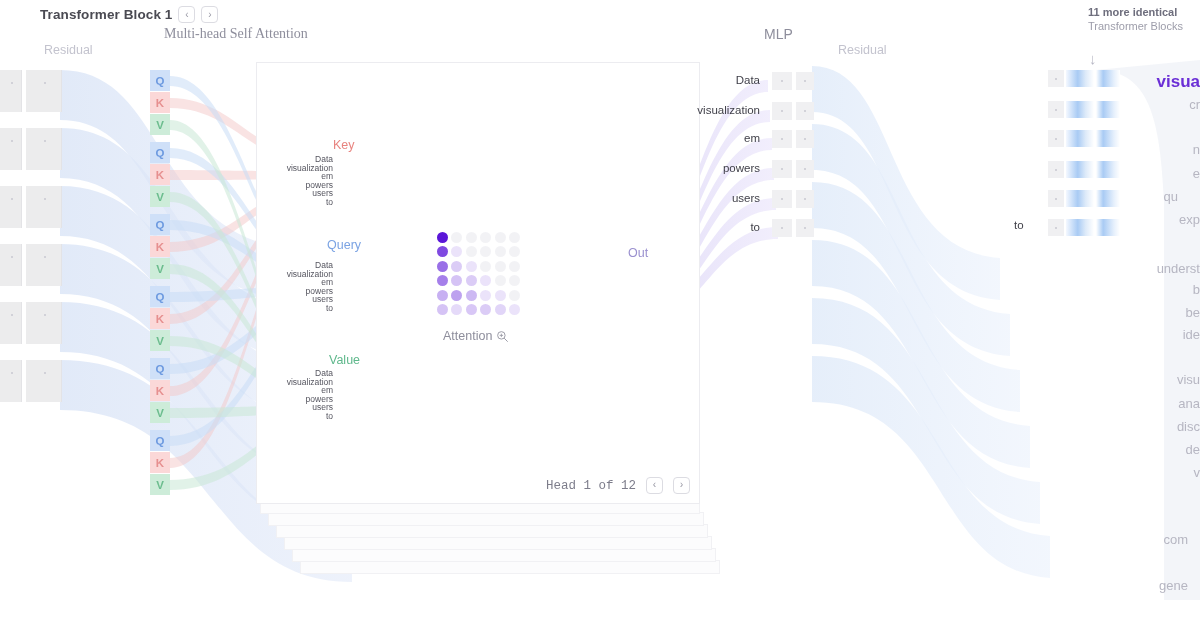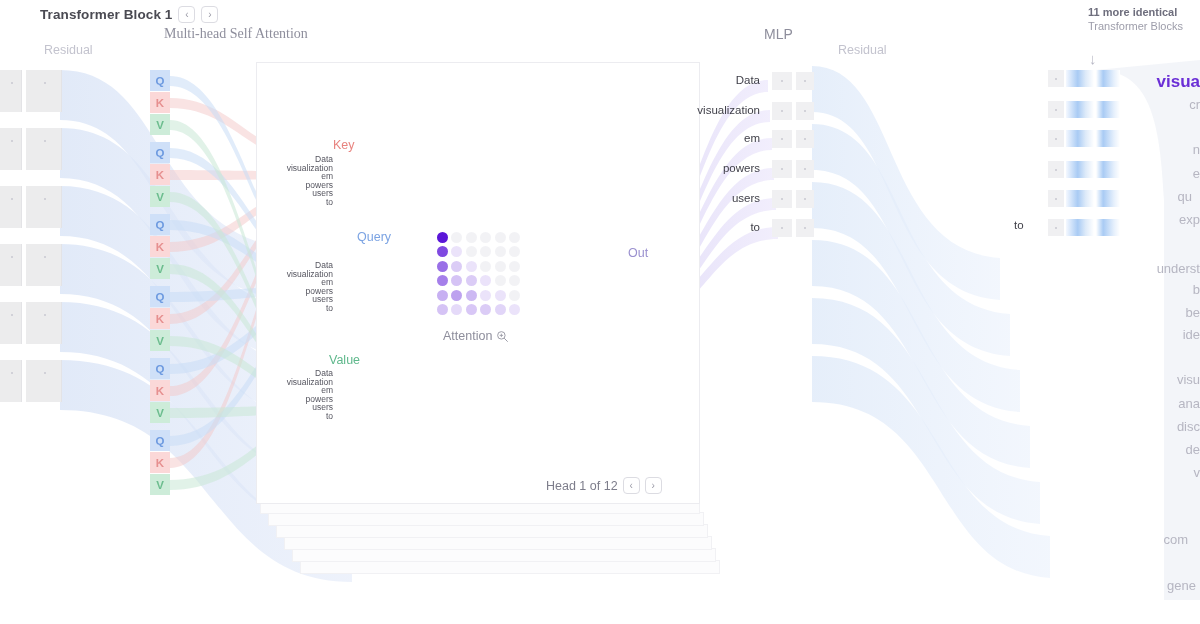--- a/index.html
+++ b/index.html
@@ -84,22 +84,22 @@
   .attn-grid { position: absolute; }
   .attn-dot {
     position: absolute; width: 11px; height: 11px; border-radius: 50%;
   }
   .attn-caption {
     position: absolute; font-size: 12.5px; color: #8e8e9c;
     display: flex; align-items: center; gap: 4px;
   }
 
   .head-pager {
-    position: absolute; display: flex; align-items: center; gap: 5px;
-    font-size: 12.5px; color: #7d7d8b;
+    position: absolute; display: flex; align-items: center; gap: 10px;
+    font-size: 12.5px; color: #7d7d8b; font-family: Liberation Mono, monospace;
   }
 
   
   .row-token {
     position: absolute; text-align: right; font-size: 11.5px;
     color: #3f3f48; white-space: nowrap;
   }
   .mini-cell {
     position: absolute; background: #f0f0f2;
     display: flex; align-items: center; justify-content: center;
@@ -306,21 +306,21 @@
 
   <div class="panel-ghost panel" style="left:300px; top:560px; width:420px; height:14px;"></div>
   <div class="panel-ghost panel" style="left:292px; top:548px; width:424px; height:14px;"></div>
   <div class="panel-ghost panel" style="left:284px; top:536px; width:428px; height:14px;"></div>
   <div class="panel-ghost panel" style="left:276px; top:524px; width:432px; height:14px;"></div>
   <div class="panel-ghost panel" style="left:268px; top:512px; width:436px; height:14px;"></div>
   <div class="panel-ghost panel" style="left:260px; top:502px; width:440px; height:12px;"></div>
   <div class="panel" style="left:256px; top:62px; width:444px; height:442px;"></div>
 
   <div class="grp-label grp-key" style="position:absolute; left:333px; top:138px;">Key</div>
-  <div class="grp-label grp-query" style="position:absolute; left:327px; top:230px;margin-left:30px;">Query</div>
+  <div class="grp-label grp-query" style="position:absolute; left:327px; top:238px;">Query</div>
   <div class="grp-label grp-value" style="position:absolute; left:329px; top:353px;">Value</div>
 
   <div class="tok-list" style="left:233px; top:155px; width:100px;" id="tokKey">
       <div class="tok">Data</div>
       <div class="tok">visualization</div>
       <div class="tok">em</div>
       <div class="tok">powers</div>
       <div class="tok">users</div>
       <div class="tok">to</div>
     </div>
@@ -475,28 +475,28 @@
       <div class="grad-block gb-a" style="left: 1066px; top: 219px; width: 28px; height: 17px;"></div>
       <div class="grad-block gb-b" style="left: 1096px; top: 219px; width: 24px; height: 17px;"></div>
     </div>
   <div class="lbl" style="left:1014px; top:219px; font-size:11.5px; color:#3f3f48;">to</div>
 
   <div id="predList">
       <div class="prob-item prob-top" style="top: 72px; right: 0px; padding-right: 0px;">visua</div>
       <div class="prob-item" style="top: 97px; right: 0px; padding-right: 0px;">cr</div>
       <div class="prob-item" style="top: 142px; right: 0px; padding-right: 0px;">n</div>
       <div class="prob-item" style="top: 166px; right: 0px; padding-right: 0px;">e</div>
-      <div class="prob-item" style="top: 189px; right: 0px; padding-right: 8px;">qu</div>
+      <div class="prob-item" style="top: 189px; right: 14px; padding-right: 8px;">qu</div>
       <div class="prob-item" style="top: 212px; right: 0px; padding-right: 0px;">exp</div>
       <div class="prob-item" style="top: 261px; right: 0px; padding-right: 0px;">underst</div>
       <div class="prob-item" style="top: 282px; right: 0px; padding-right: 0px;">b</div>
       <div class="prob-item" style="top: 305px; right: 0px; padding-right: 0px;">be</div>
       <div class="prob-item" style="top: 327px; right: 0px; padding-right: 0px;">ide</div>
       <div class="prob-item" style="top: 372px; right: 0px; padding-right: 0px;">visu</div>
       <div class="prob-item" style="top: 396px; right: 0px; padding-right: 0px;">ana</div>
       <div class="prob-item" style="top: 419px; right: 0px; padding-right: 0px;">disc</div>
       <div class="prob-item" style="top: 442px; right: 0px; padding-right: 0px;">de</div>
       <div class="prob-item" style="top: 465px; right: 0px; padding-right: 0px;">v</div>
       <div class="prob-item" style="top: 532px; right: 0px; padding-right: 12px;">com</div>
-      <div class="prob-item" style="top: 578px; right: 0px; padding-right: 4px;">gene</div>
+      <div class="prob-item" style="top: 578px; right: 0px; padding-right: 12px;">gene</div>
     </div>
 
 </div>
 
 </body></html>

